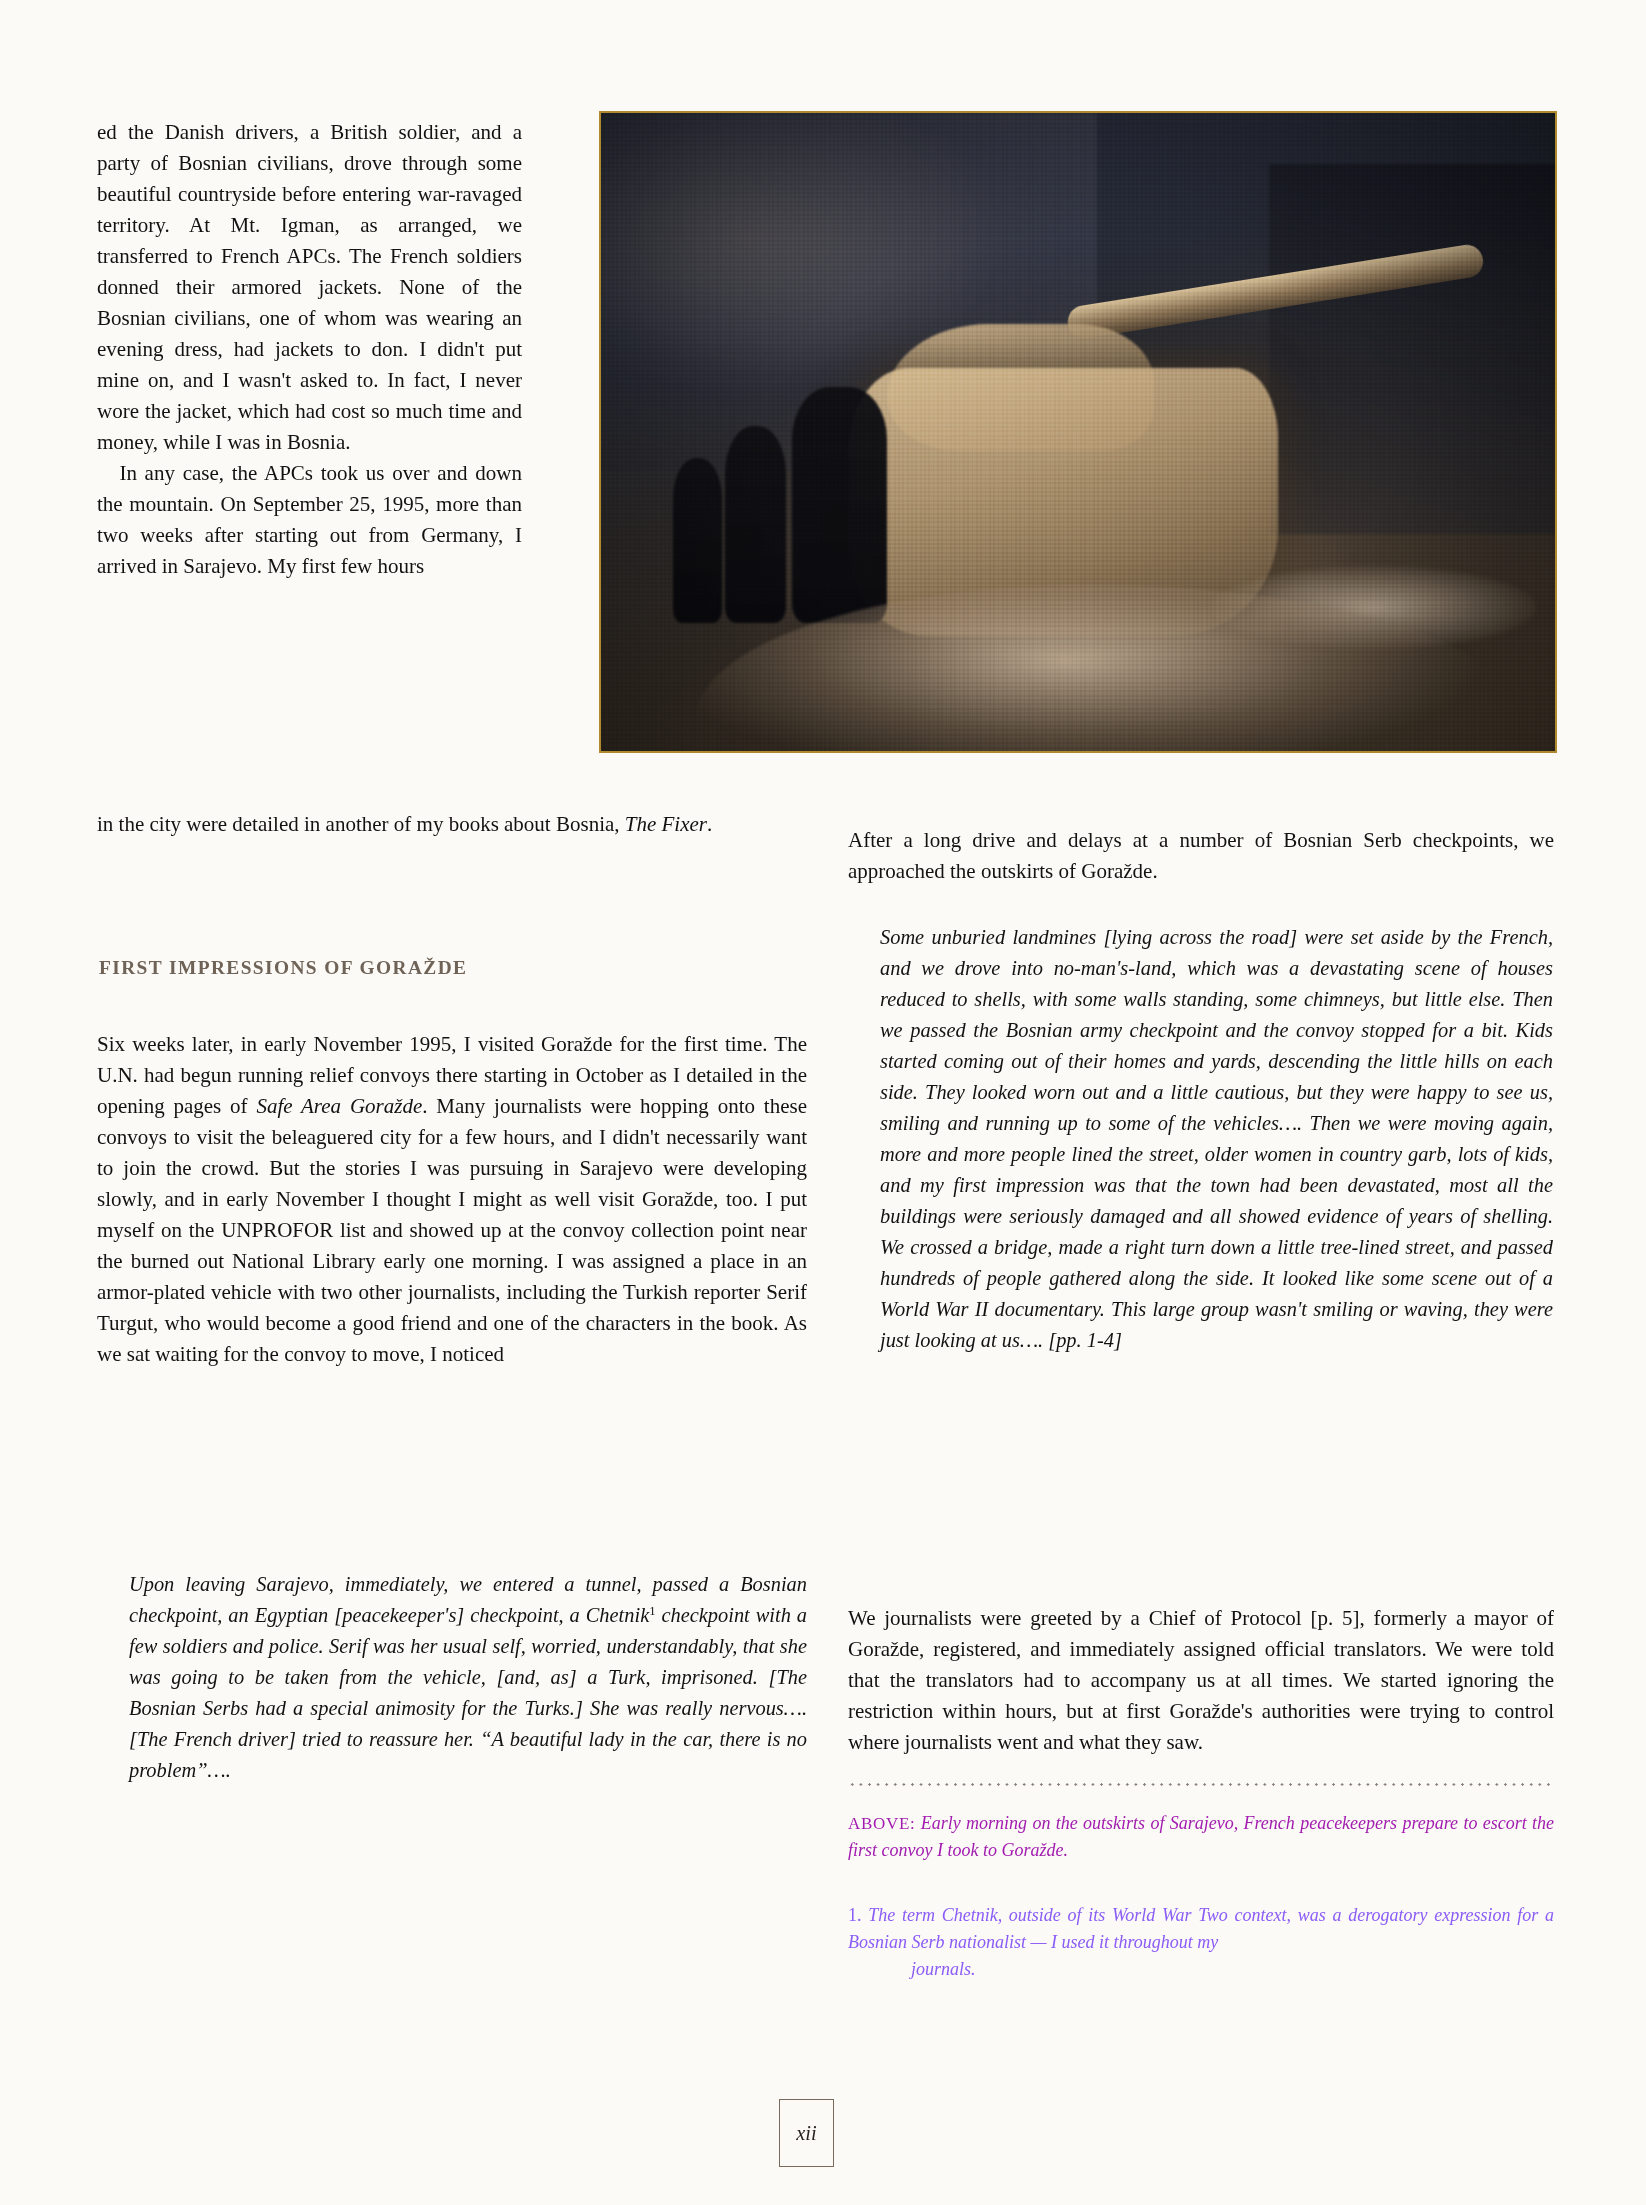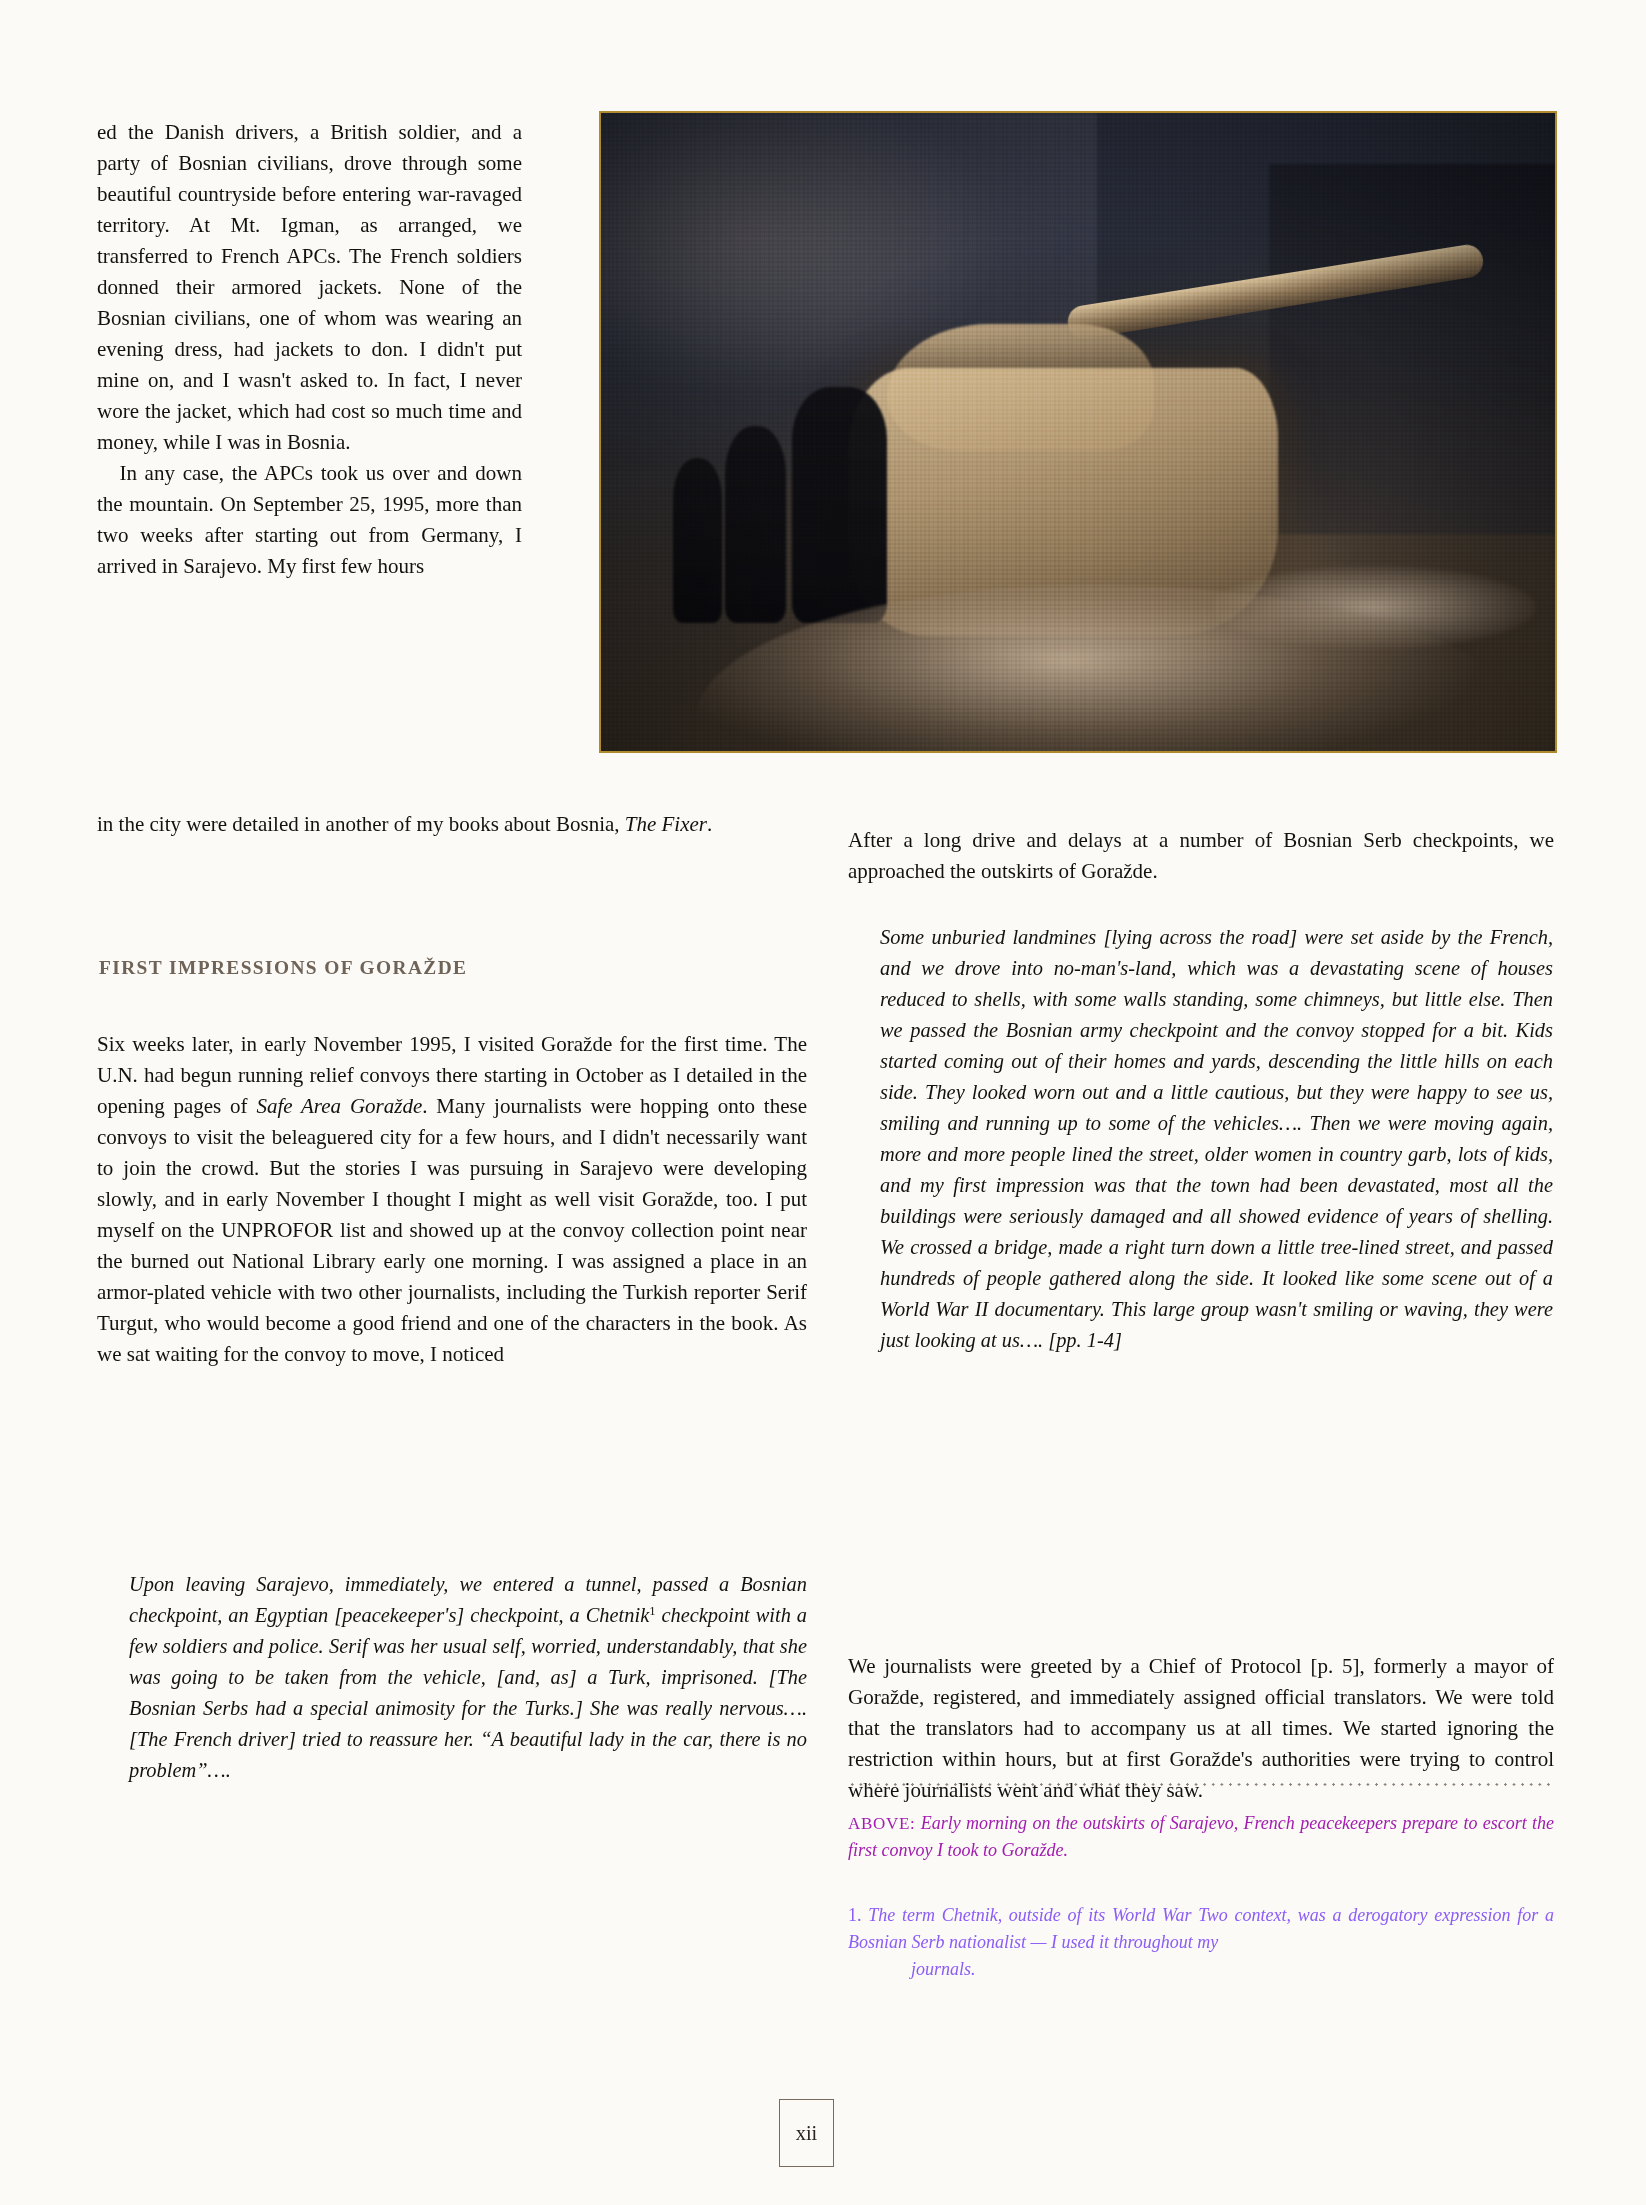--- a/index.html
+++ b/index.html
@@ -170,21 +170,20 @@
     left: 848px; top: 825px;
     width: 706px;
   }
   #quote-right {
     left: 880px; top: 922px;
     width: 673px;
   }
   #col-right-bottom {
     left: 848px; top: 1603px;
     width: 706px;
-    margin-top: 48px;
   }
 
   sup.fn {
     font-size: 0.62em;
     vertical-align: 0.56em;
     font-style: normal;
     line-height: 0;
   }
 
   
@@ -230,20 +229,21 @@
   #footnote .num { font-variant: small-caps; font-style: normal; }
   #footnote .cont { display: block; text-indent: 63px; }
 
   
   #page-number {
     position: absolute;
     left: 779px; top: 2099px;
     width: 53px; height: 66px;
     border: 1.6px solid #7a6a5c;
     display: flex; align-items: center; justify-content: center;
+    font-style: italic;
     font-size: 20.4px;
     color: #2a2420;
   }
 </style>
 </head>
 <body>
 
 <div class="page">
 
   <div class="photo-wrap">

